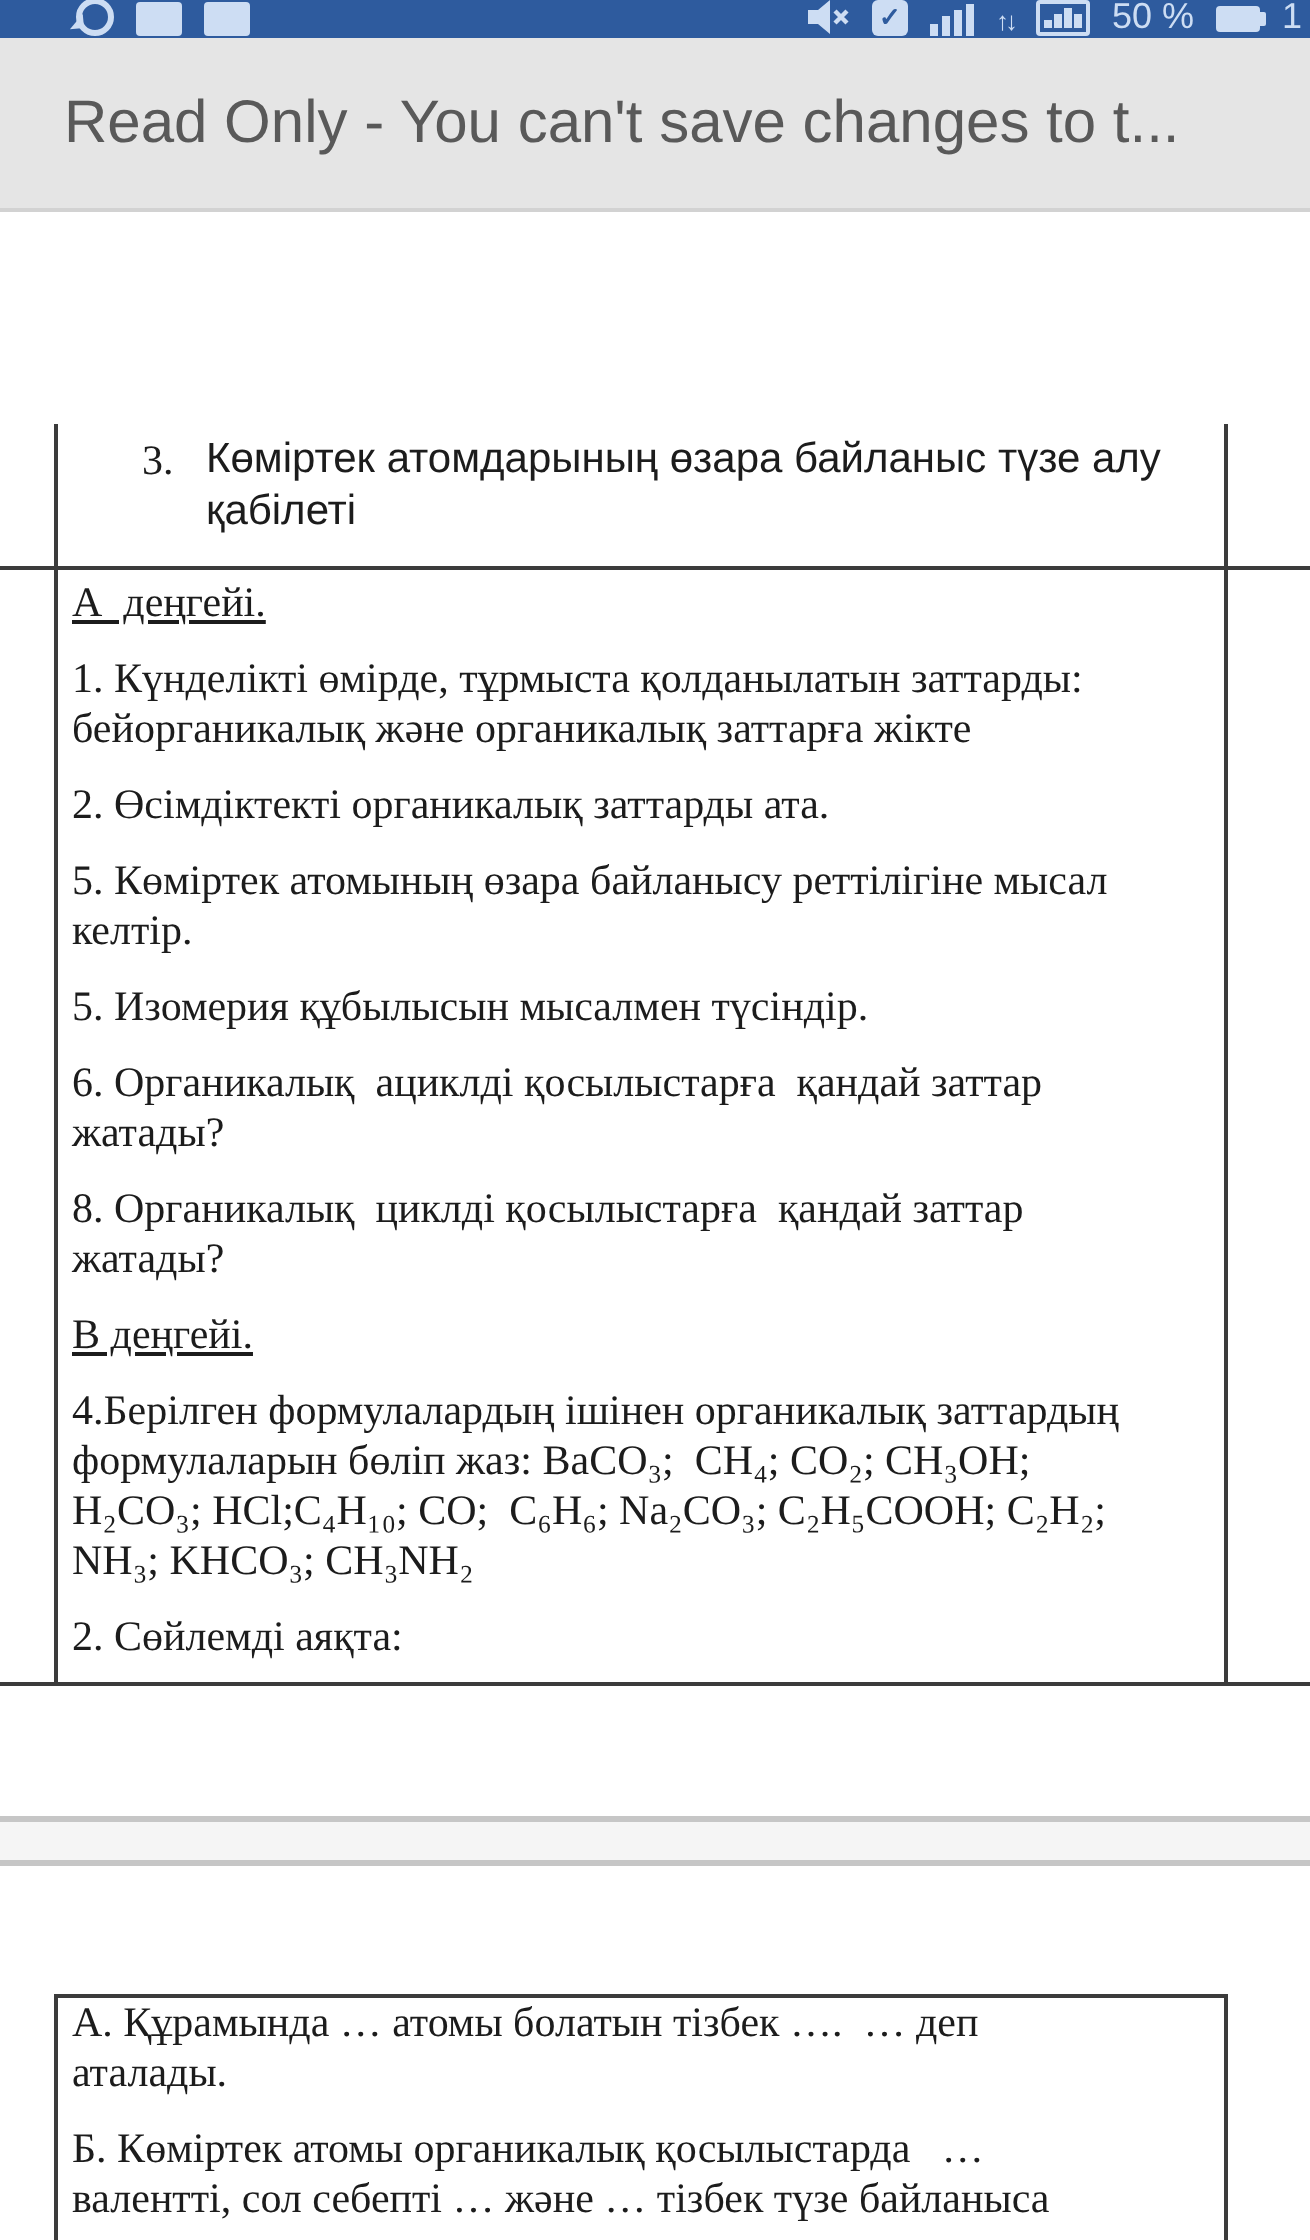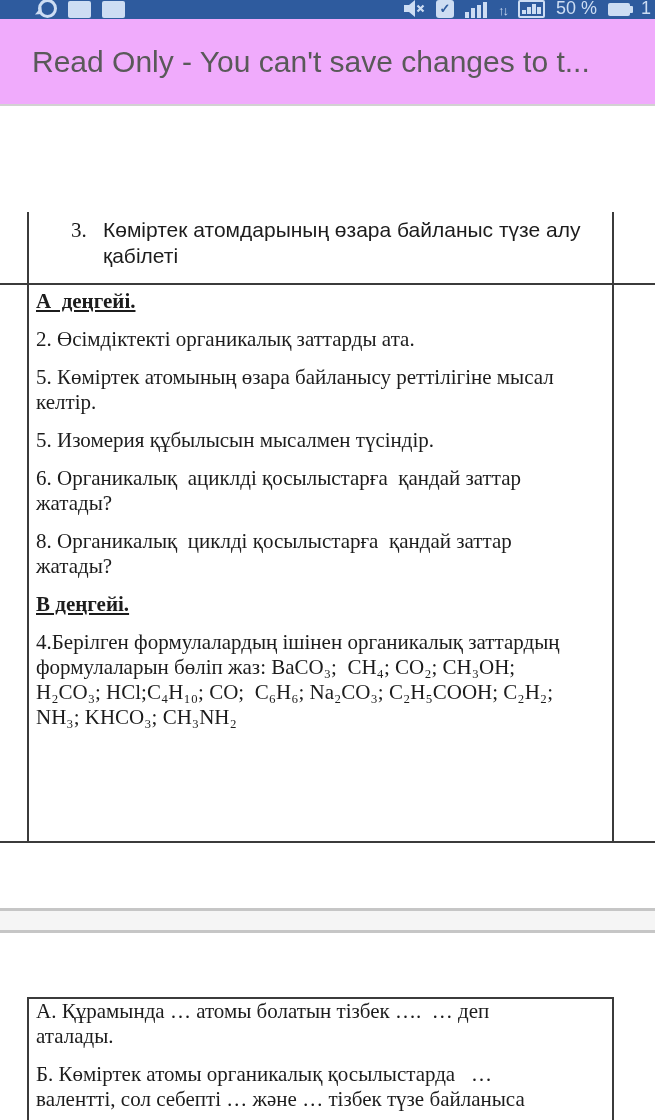--- a/index.html
+++ b/index.html
@@ -34,38 +34,38 @@
            display:flex; align-items:flex-end; gap:1px; padding:2px 2px; }
   .i-box i { display:block; width:4px; background:#cdddf3; }
   .s1{height:4px} .s2{height:7px} .s3{height:10px}
   .i-bat { width:22px; height:13px; background:#cdddf3; border-radius:2px;
            position:relative; margin-bottom:2px; }
   .i-bat::after { content:""; position:absolute; right:-3px; top:3px;
            width:3px; height:7px; background:#cdddf3; border-radius:0 1px 1px 0; }
 
   
   .banner { position:absolute; left:0; top:19px; width:655px; height:87px;
-            background:#f0abfc; border-bottom:2px solid #d2d2d2;
+            background:#e5e5e5; border-bottom:2px solid #d2d2d2;
             display:flex; align-items:center; }
   .banner-text { padding-left:32px; font-size:30px; color:#595959;
                  white-space:nowrap; overflow:hidden; }
 
   
   .page { position:absolute; left:0; top:106px; width:655px; height:1014px;
           background:#ffffff; }
   .gap-line { position:absolute; left:0; width:655px; height:3px; background:#c6c6c6; }
   .gap-band { position:absolute; left:0; top:805px; width:655px; height:19px;
               background:#f5f5f5; }
 
   .tline { position:absolute; background:#3b3b3b; }
 
   .doc, .doc * { font-family:"Liberation Serif", "DejaVu Serif", serif;
                  color:#1c1c1c; }
   .doc p { font-size:21px; line-height:25px; white-space:pre; margin:0 0 13px 0; }
-  .doc .heading { font-weight:bold; text-decoration:underline; }
+  .doc .heading { font-weight:normal; text-decoration:underline; }
 
   .item3 { position:absolute; left:71px; top:111px; width:535px; display:flex; }
   .item3 .num { width:32px; flex:0 0 32px; font-size:21px; line-height:26px;
                 font-family:"Liberation Serif","DejaVu Serif",serif; color:#1c1c1c; }
   .item3 .txt { font-size:21px; line-height:26px; white-space:pre;
                 font-family:Liberation Sans, sans-serif; color:#1c1c1c; }
 
   .cellA { position:absolute; left:36px; top:183px; width:574px; }
   .cellC { position:absolute; left:36px; top:893px; width:574px; }
 </style>
@@ -125,33 +125,36 @@
   <div class="tline" style="left:612px; top:891px;  width:2px;  height:229px;"></div>
 
   <div class="item3">
     <span class="num">3.</span>
     <span class="txt">Көміртек атомдарының өзара байланыс түзе алу
 қабілеті</span>
   </div>
 
   <div class="cellA">
     <p class="heading">А  деңгейі.</p>
+    <p>1. Күнделікті өмірде, тұрмыста қолданылатын заттарды:
+бейорганикалық және органикалық заттарға жікте</p>
     <p>2. Өсімдіктекті органикалық заттарды ата.</p>
     <p>5. Көміртек атомының өзара байланысу реттілігіне мысал
 келтір.</p>
     <p>5. Изомерия құбылысын мысалмен түсіндір.</p>
     <p>6. Органикалық  ациклді қосылыстарға  қандай заттар
 жатады?</p>
     <p>8. Органикалық  циклді қосылыстарға  қандай заттар
 жатады?</p>
     <p class="heading">В деңгейі.</p>
     <p>4.Берілген формулалардың ішінен органикалық заттардың
 формулаларын бөліп жаз: BaCO₃;  CH₄; CO₂; CH₃OH;
 H₂CO₃; HCl;C₄H₁₀; CO;  C₆H₆; Na₂CO₃; C₂H₅COOH; C₂H₂;
 NH₃; KHCO₃; CH₃NH₂</p>
+    <p>2. Сөйлемді аяқта:</p>
   </div>
 
   <div class="cellC">
     <p>А. Құрамында … атомы болатын тізбек ….  … деп
 аталады.</p>
     <p>Б. Көміртек атомы органикалық қосылыстарда   …
 валентті, сол себепті … және … тізбек түзе байланыса
 алады.</p>
 
   </div>

